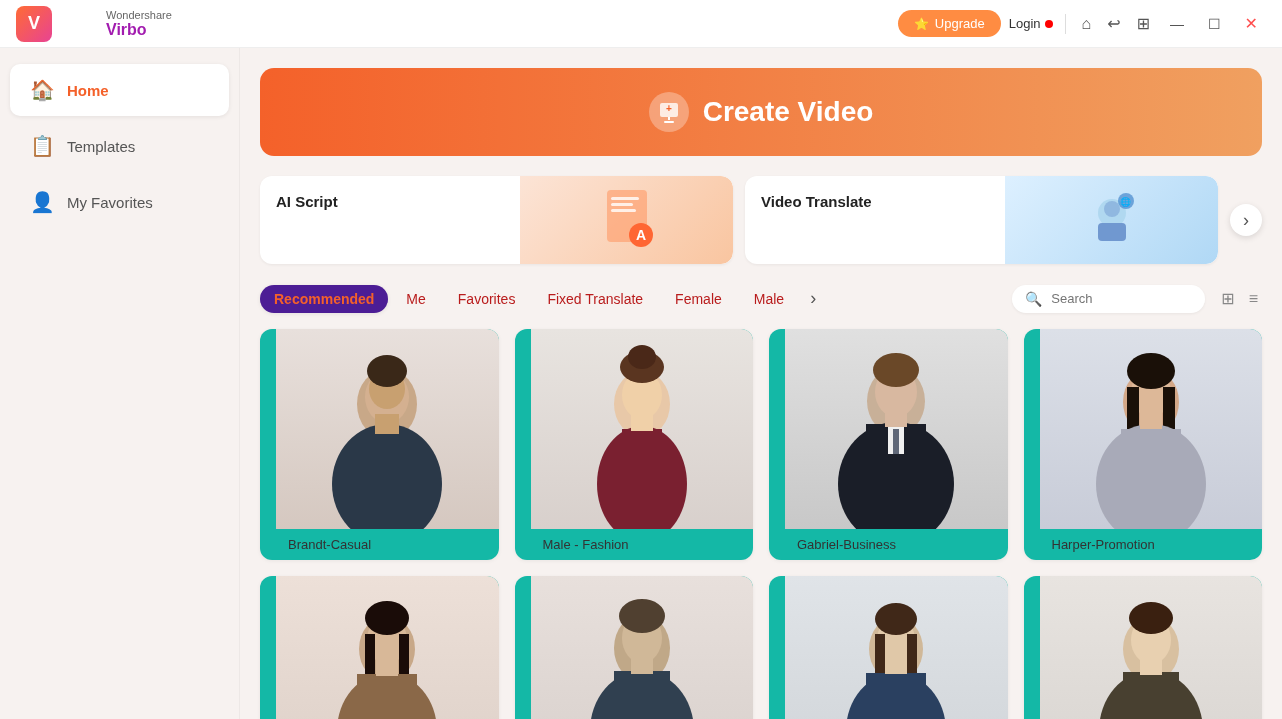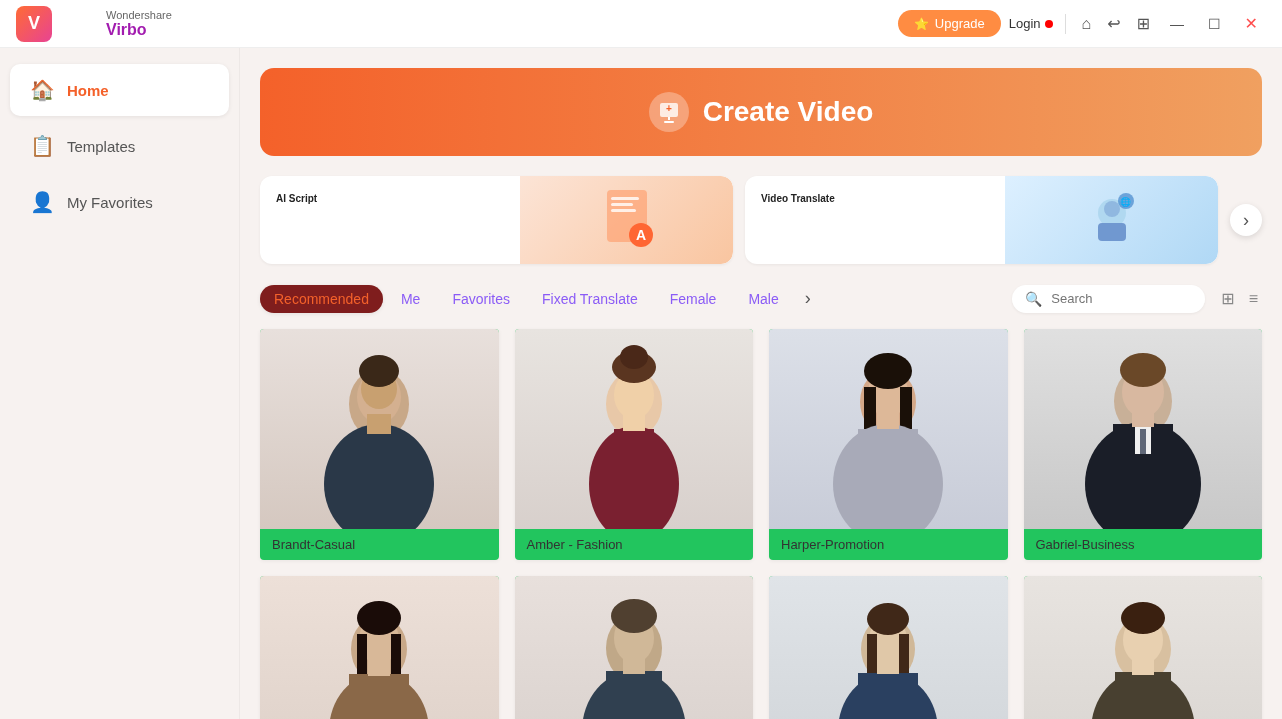--- a/index.html
+++ b/index.html
@@ -33,42 +33,42 @@
 
     
     .content { flex: 1; overflow-y: auto; padding: 20px; background: #f7f2f0; }
 
     
     .create-banner { background: linear-gradient(90deg, #f4612a, #f0a060); border-radius: 14px; padding: 0 40px; height: 88px; display: flex; align-items: center; justify-content: center; margin-bottom: 20px; cursor: pointer; }
     .create-banner-inner { display: flex; align-items: center; gap: 14px; }
     .create-icon { width: 40px; height: 40px; background: rgba(255,255,255,0.3); border-radius: 50%; display: flex; align-items: center; justify-content: center; color: white; font-size: 22px; }
     .create-text { font-size: 28px; font-weight: 700; color: white; }
     .feature-card { background: white; border-radius: 12px; padding: 16px; flex: 1; cursor: pointer; display: flex; flex-direction: column; gap: 8px; min-height: 90px; box-shadow: 0 1px 3px rgba(0,0,0,0.06); position: relative; overflow: hidden; }
-    .feature-card-title { font-size: 10px; font-weight: 600; color: #222; max-width: 55%; line-height: 1.3; }
+    .feature-card-title { font-size: 15px; font-weight: 600; color: #222; max-width: 55%; line-height: 1.3; }
     .feature-card-thumb { position: absolute; right: 0; top: 0; bottom: 0; width: 45%; }
     .feature-card-thumb-inner { width: 100%; height: 100%; background: #e8d0c8; border-radius: 0 12px 12px 0; overflow: hidden; display: flex; align-items: center; justify-content: center; }
     .ai-script-thumb { background: linear-gradient(135deg, #fce4d6, #f9c5a0); }
     .talking-thumb { background: linear-gradient(135deg, #fde8f0, #f9b8d0); }
     .translate-thumb { background: linear-gradient(135deg, #ddf0ff, #b0d8f5); }
     .export-thumb { background: linear-gradient(135deg, #e8f5e9, #c8e6c9); }
     .next-btn { width: 32px; background: white; border-radius: 50%; display: flex; align-items: center; justify-content: center; cursor: pointer; color: #555; font-size: 18px; box-shadow: 0 2px 6px rgba(0,0,0,0.12); align-self: center; flex-shrink: 0; border: none; height: 32px; }
 
     
     .filters { display: flex; align-items: center; gap: 4px; margin-bottom: 16px; }
-    .filter-btn { background: none; border: none; padding: 6px 14px; border-radius: 20px; font-size: 14px; color: #8b5cf6; cursor: pointer; white-space: nowrap; }
-    .filter-btn.active { background: #7f1d1d; color: #f4612a; font-weight: 400; box-shadow: 0 1px 4px rgba(0,0,0,0.08); }
+    .filter-btn { background: none; border: none; padding: 6px 14px; border-radius: 20px; font-size: 14px; color: #b91c1c; cursor: pointer; white-space: nowrap; }
+    .filter-btn.active { background: #4c1d95; color: #f4612a; font-weight: 700; box-shadow: 0 1px 4px rgba(0,0,0,0.08); }
     .filter-more { background: none; border: none; cursor: pointer; color: #555; font-size: 18px; padding: 4px 8px; }
     .search-box { margin-left: auto; display: flex; align-items: center; background: white; border-radius: 20px; padding: 6px 14px; gap: 8px; box-shadow: 0 1px 3px rgba(0,0,0,0.06); }
     .search-input { border: none; outline: none; font-size: 13px; color: #0f172a; width: 140px; background: transparent; }
     .view-toggle { display: flex; gap: 6px; margin-left: 8px; }
     .view-btn { background: none; border: none; cursor: pointer; color: #888; font-size: 16px; padding: 4px; }
 
     
     .avatar-grid { display: grid; grid-template-columns: repeat(4, 1fr); gap: 16px; }
-    .avatar-card { background: #22c55e; border-radius: 4px; overflow: hidden; cursor: pointer; box-shadow: 0 1px 4px rgba(0,0,0,0.06); }
+    .avatar-card { background: #14b8a6; border-radius: 12px; overflow: hidden; cursor: pointer; box-shadow: 0 1px 4px rgba(0,0,0,0.06); padding-left: 16px; }
     .avatar-label { padding: 8px 12px; font-size: 13px; color: #333; font-weight: 500; }
 
     
     .avatar-figure { width: 100%; height: 200px; display: flex; align-items: flex-end; justify-content: center; overflow: hidden; position: relative; }
     .fig-brandt { background: linear-gradient(180deg, #e8e0dc 0%, #d5c8c0 100%); }
     .fig-amber { background: linear-gradient(180deg, #e8e4e0 0%, #d8d0cc 100%); }
     .fig-harper { background: linear-gradient(180deg, #dce0e8 0%, #c8ccd8 100%); }
     .fig-gabriel { background: linear-gradient(180deg, #e0e0e0 0%, #c8c8c8 100%); }
     .fig-r1 { background: linear-gradient(180deg, #ede0d8 0%, #ddd0c8 100%); }
     .fig-r2 { background: linear-gradient(180deg, #e8e0dc 0%, #d8d0cc 100%); }
@@ -225,62 +225,62 @@
 
             <ellipse cx="80" cy="38" rx="22" ry="16" fill="#5a3520"></ellipse>
             <ellipse cx="80" cy="28" rx="14" ry="12" fill="#4a2818"></ellipse>
 
             <ellipse cx="80" cy="155" rx="45" ry="58" fill="#7a2030"></ellipse>
             <rect x="60" y="100" width="40" height="60" fill="#7a2030"></rect>
 
             <rect x="69" y="84" width="22" height="18" fill="#f0d0a8"></rect>
           </svg>
         </div>
-        <div class="avatar-label">Amber - Fashion</div>
+        <div class="avatar-label">Male - Fashion</div>
+      </div>
+
+      <div class="avatar-card">
+        <div class="avatar-figure fig-gabriel">
+          <svg width="160" height="200" viewBox="0 0 160 200">
+
+            <ellipse cx="80" cy="72" rx="29" ry="34" fill="#c8b098"></ellipse>
+            <ellipse cx="80" cy="63" rx="21" ry="25" fill="#d8b8a0"></ellipse>
+
+            <ellipse cx="80" cy="41" rx="23" ry="17" fill="#6a4828"></ellipse>
+
+            <ellipse cx="80" cy="155" rx="58" ry="62" fill="#1a1e28"></ellipse>
+            <rect x="50" y="95" width="60" height="80" fill="#1a1e28"></rect>
+
+            <rect x="72" y="95" width="16" height="30" fill="#f0f0f0"></rect>
+            <rect x="77" y="100" width="6" height="25" fill="#606878"></rect>
+
+            <rect x="69" y="82" width="22" height="16" fill="#d8b8a0"></rect>
+          </svg>
+        </div>
+        <div class="avatar-label">Gabriel-Business</div>
       </div>
 
       <div class="avatar-card">
         <div class="avatar-figure fig-harper">
           <svg width="160" height="200" viewBox="0 0 160 200">
 
             <ellipse cx="80" cy="73" rx="28" ry="33" fill="#d4a888"></ellipse>
             <ellipse cx="80" cy="64" rx="20" ry="24" fill="#ddb898"></ellipse>
 
             <ellipse cx="80" cy="42" rx="24" ry="18" fill="#1a1008"></ellipse>
             <rect x="56" y="58" width="12" height="50" fill="#1a1008"></rect>
             <rect x="92" y="58" width="12" height="50" fill="#1a1008"></rect>
 
             <ellipse cx="80" cy="155" rx="55" ry="60" fill="#a8aab8"></ellipse>
             <rect x="50" y="100" width="60" height="70" fill="#a8aab8"></rect>
 
             <rect x="69" y="82" width="22" height="18" fill="#ddb898"></rect>
           </svg>
         </div>
         <div class="avatar-label">Harper-Promotion</div>
-      </div>
-
-      <div class="avatar-card">
-        <div class="avatar-figure fig-gabriel">
-          <svg width="160" height="200" viewBox="0 0 160 200">
-
-            <ellipse cx="80" cy="72" rx="29" ry="34" fill="#c8b098"></ellipse>
-            <ellipse cx="80" cy="63" rx="21" ry="25" fill="#d8b8a0"></ellipse>
-
-            <ellipse cx="80" cy="41" rx="23" ry="17" fill="#6a4828"></ellipse>
-
-            <ellipse cx="80" cy="155" rx="58" ry="62" fill="#1a1e28"></ellipse>
-            <rect x="50" y="95" width="60" height="80" fill="#1a1e28"></rect>
-
-            <rect x="72" y="95" width="16" height="30" fill="#f0f0f0"></rect>
-            <rect x="77" y="100" width="6" height="25" fill="#606878"></rect>
-
-            <rect x="69" y="82" width="22" height="16" fill="#d8b8a0"></rect>
-          </svg>
-        </div>
-        <div class="avatar-label">Gabriel-Business</div>
       </div>
 
       <div class="avatar-card">
         <div class="avatar-figure fig-r1">
           <svg width="160" height="200" viewBox="0 0 160 200">
             <ellipse cx="80" cy="73" rx="28" ry="33" fill="#c8a888"></ellipse>
             <ellipse cx="80" cy="64" rx="20" ry="24" fill="#d8b898"></ellipse>
             <ellipse cx="80" cy="42" rx="22" ry="17" fill="#1a0c08"></ellipse>
             <rect x="58" y="58" width="10" height="48" fill="#1a0c08"></rect>
             <rect x="92" y="58" width="10" height="48" fill="#1a0c08"></rect>

